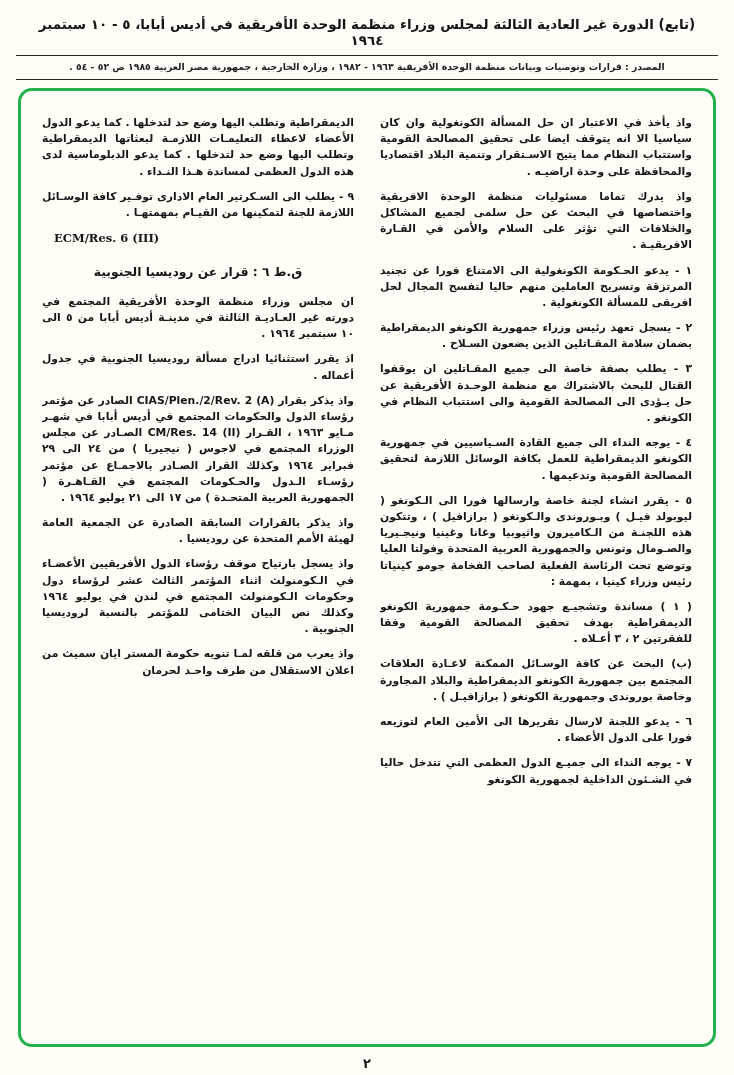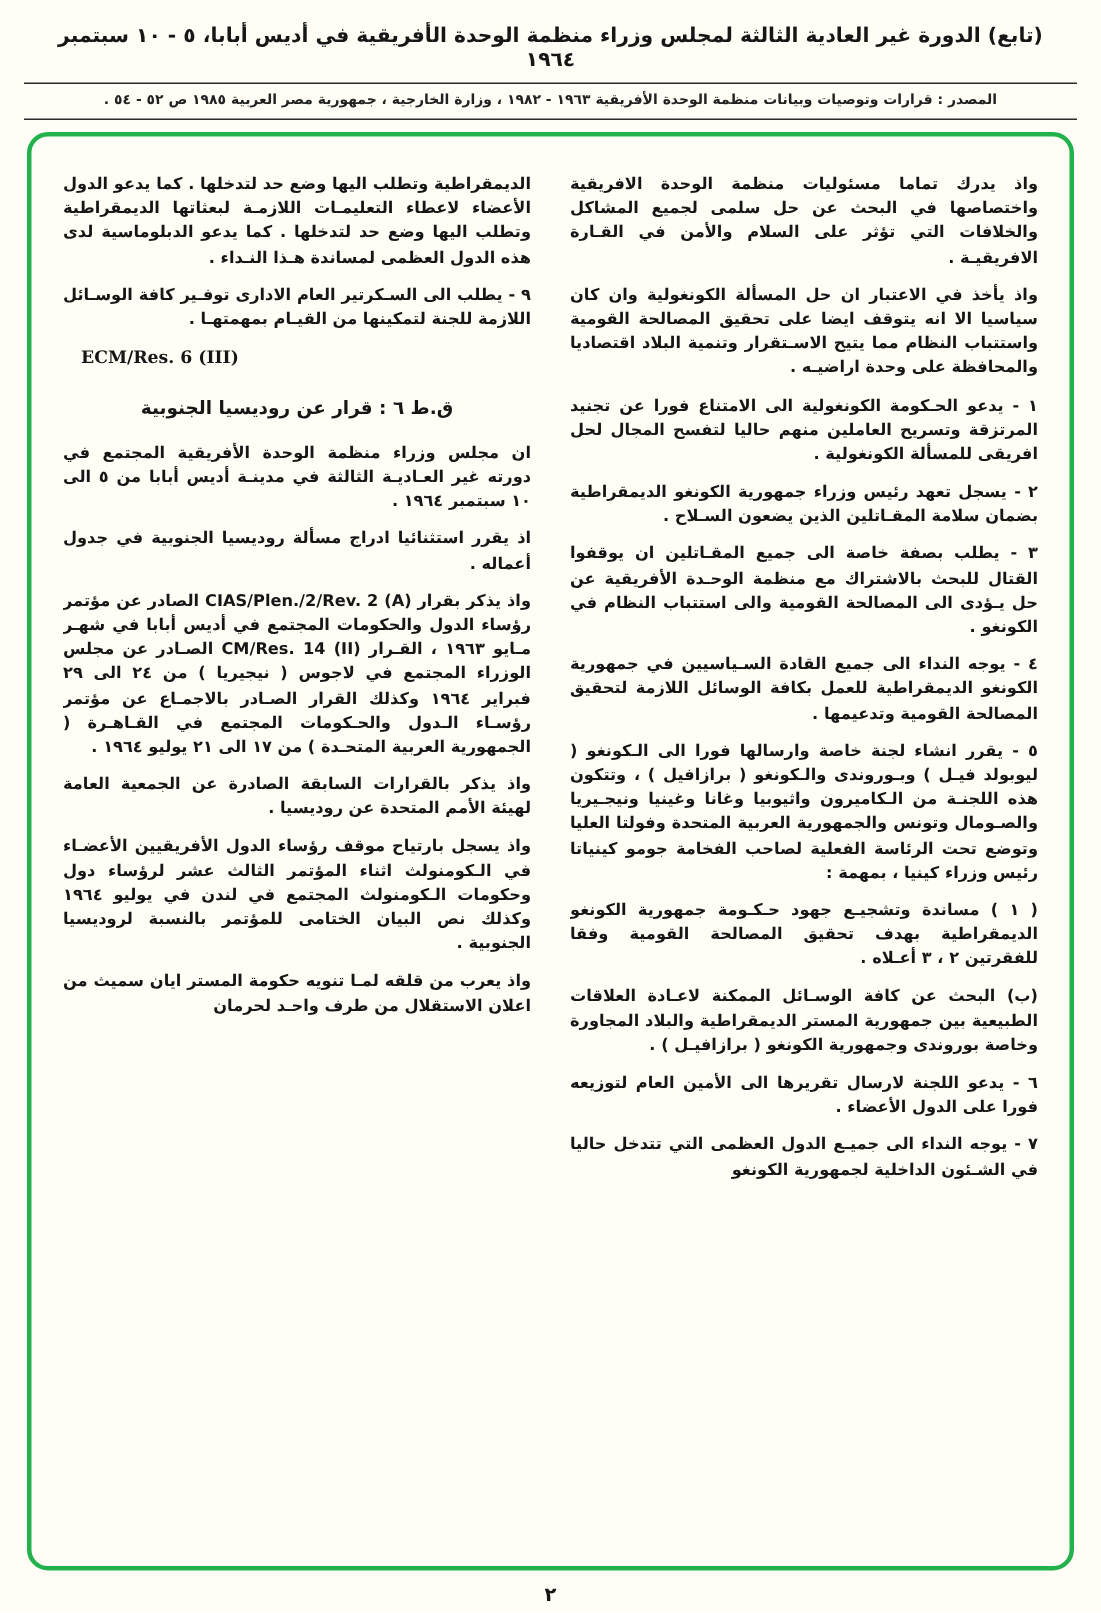--- a/index.html
+++ b/index.html
@@ -108,29 +108,29 @@
     <div class="header-title">(تابع)  الدورة غير العادية الثالثة لمجلس وزراء منظمة الوحدة الأفريقية في أديس أبابا، ٥ - ١٠ سبتمبر ١٩٦٤</div>
     <hr class="hrule">
     <div class="header-source">المصدر : قرارات وتوصيات وبيانات منظمة الوحدة الأفريقية ١٩٦٣ - ١٩٨٢ ، وزارة الخارجية ، جمهورية مصر العربية ١٩٨٥ ص ٥٢ - ٥٤ .</div>
     <hr class="hrule">
   </div>
 
   <div class="content-frame">
     <div class="columns">
 
       <div class="col">
+        <p class="para">واذ يأخذ في الاعتبار ان حل المسألة الكونغولية وان كان سياسيا الا انه يتوقف ايضا على تحقيق المصالحة القومية واستتباب النظام مما يتيح الاسـتقرار وتنمية البلاد اقتصاديا والمحافظة على وحدة اراضيـه .</p>
         <p class="para">واذ يدرك تماما مسئوليات منظمة الوحدة الافريقية واختصاصها في البحث عن حل سلمى لجميع المشاكل والخلافات التي تؤثر على السلام والأمن في القـارة الافريقيـة .</p>
-        <p class="para">واذ يأخذ في الاعتبار ان حل المسألة الكونغولية وان كان سياسيا الا انه يتوقف ايضا على تحقيق المصالحة القومية واستتباب النظام مما يتيح الاسـتقرار وتنمية البلاد اقتصاديا والمحافظة على وحدة اراضيـه .</p>
         <p class="para">١ - يدعو الحـكومة الكونغولية الى الامتناع فورا عن تجنيد المرتزقة وتسريح العاملين منهم حاليا لتفسح المجال لحل افريقى للمسألة الكونغولية .</p>
         <p class="para">٢ - يسجل تعهد رئيس وزراء جمهورية الكونغو الديمقراطية بضمان سلامة المقـاتلين الذين يضعون السـلاح .</p>
         <p class="para">٣ - يطلب بصفة خاصة الى جميع المقـاتلين ان يوقفوا القتال للبحث بالاشتراك مع منظمة الوحـدة الأفريقية عن حل يـؤدى الى المصالحة القومية والى استتباب النظام في الكونغو .</p>
         <p class="para">٤ - يوجه النداء الى جميع القادة السـياسيين في جمهورية الكونغو الديمقراطية للعمل بكافة الوسائل اللازمة لتحقيق المصالحة القومية وتدعيمها .</p>
         <p class="para">٥ - يقرر انشاء لجنة خاصة وارسالها فورا الى الـكونغو ( ليوبولد فيـل ) وبـوروندى والـكونغو ( برازافيل ) ، وتتكون هذه اللجنـة من الـكاميرون واثيوبيا وغانا وغينيا ونيجـيريا والصـومال وتونس والجمهورية العربية المتحدة وفولتا العليا وتوضع تحت الرئاسة الفعلية لصاحب الفخامة جومو كينياتا رئيس وزراء كينيا ، بمهمة :</p>
         <p class="para">( ١ ) مساندة وتشجيـع جهود حـكـومة جمهورية الكونغو الديمقراطية بهدف تحقيق المصالحة القومية وفقا للفقرتين ٢ ، ٣ أعـلاه .</p>
-        <p class="para">(ب) البحث عن كافة الوسـائل الممكنة لاعـادة العلاقات الطبيعية بين جمهورية المستر الديمقراطية والبلاد المجاورة وخاصة بوروندى وجمهورية الكونغو ( برازافيـل ) .</p>
+        <p class="para">(ب) البحث عن كافة الوسـائل الممكنة لاعـادة العلاقات المجتمع بين جمهورية الكونغو الديمقراطية والبلاد المجاورة وخاصة بوروندى وجمهورية الكونغو ( برازافيـل ) .</p>
         <p class="para">٦ - يدعو اللجنة لارسال تقريرها الى الأمين العام لتوزيعه فورا على الدول الأعضاء .</p>
         <p class="para">٧ - يوجه النداء الى جميـع الدول العظمى التي تتدخل حاليا في الشـئون الداخلية لجمهورية الكونغو</p>
       </div>
 
       <div class="col">
         <p class="para">الديمقراطية وتطلب اليها وضع حد لتدخلها . كما يدعو الدول الأعضاء لاعطاء التعليمـات اللازمـة لبعثاتها الديمقراطية وتطلب اليها وضع حد لتدخلها . كما يدعو الدبلوماسية لدى هذه الدول العظمى لمساندة هـذا النـداء .</p>
         <p class="para">٩ - يطلب الى السـكرتير العام الادارى توفـير كافة الوسـائل اللازمة للجنة لتمكينها من القيـام بمهمتهـا .</p>
         <p class="res-ref">ECM/Res. 6 (III)</p>
         <p class="section-heading">ق.ط ٦ : قرار عن روديسيا الجنوبية</p>
         <p class="para">ان مجلس وزراء منظمة الوحدة الأفريقية المجتمع في دورته غير العـاديـة الثالثة في مدينـة أديس أبابا من ٥ الى ١٠ سبتمبر ١٩٦٤ .</p>

